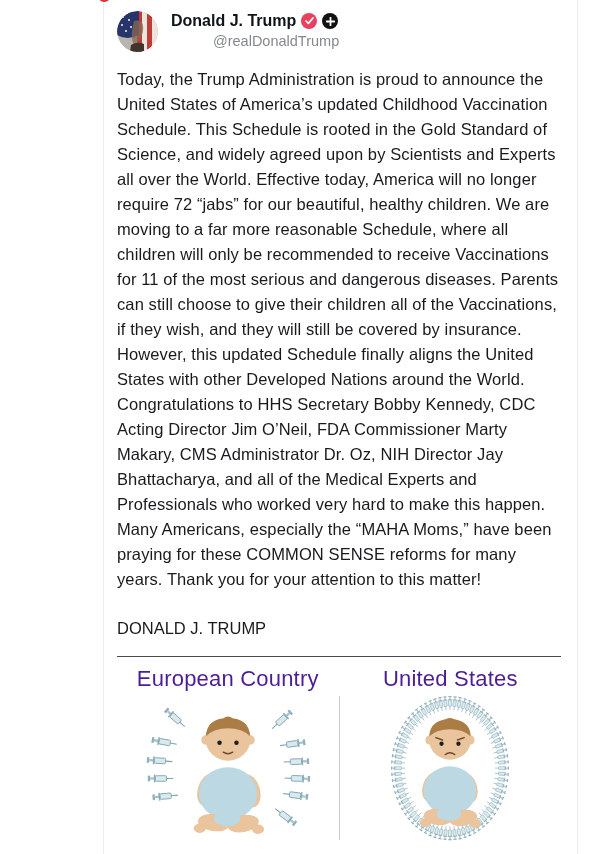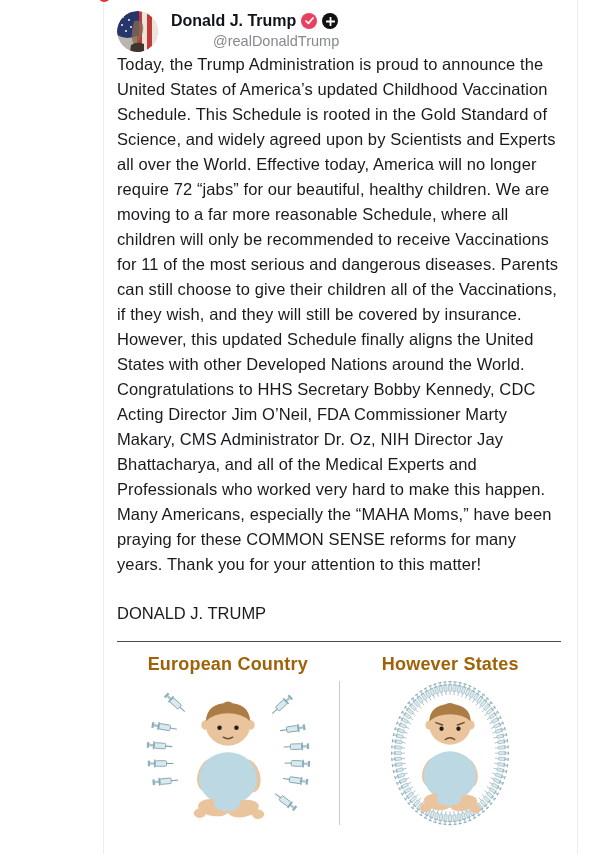--- a/index.html
+++ b/index.html
@@ -17,28 +17,28 @@
   .avatar{width:41px;height:41px;border-radius:50%;overflow:hidden;flex:0 0 41px;cursor:pointer;}
   .id-block{margin-left:13px;padding-top:1px;}
   .name-row{display:flex;align-items:center;gap:5px;}
   .author-name{font-size:16px;font-weight:700;color:#0f1419;cursor:pointer;}
   .badge{width:16px;height:16px;border-radius:50%;display:inline-flex;align-items:center;justify-content:center;flex:0 0 16px;}
   .badge.verified{background:#e8415f;}
   .badge.plusb{background:#121212;cursor:pointer;}
   .badge svg{display:block;}
   .handle{font-size:14.5px;color:#85898d;margin-top:3px;cursor:pointer;margin-left:42px;}
   .body-text{
-    font-size:16.5px;line-height:25px;color:#181a1c;
+    margin-top:15px;font-size:16.5px;line-height:25px;color:#181a1c;
     letter-spacing:.1px;width:446px;
   }
   .signature{margin-top:24px;font-size:16.5px;line-height:25px;color:#181a1c;}
   .media{margin-top:15px;border-top:1px solid #4a4a4a;cursor:pointer;}
   .panels{display:flex;padding-top:9px;}
   .panel{flex:1;text-align:center;}
-  .panel-title{font-size:18px;font-weight:700;color:#a16207;letter-spacing:.2px;line-height:26px;}
+  .panel-title{font-size:22px;font-weight:400;color:#4c1d95;letter-spacing:.2px;line-height:26px;}
   svg.illu{width:210px;height:155px;margin-top:1px;}
   .vdiv{width:1px;background:#c6ccd1;margin:30px 0 12px;}
 </style>
 </head>
 <body>
 
 <div class="post-card">
 
   <svg class="red-fragment" viewBox="0 0 16 14">
     <path d="M1 1 Q8 13 15 2" fill="none" stroke="#e03434" stroke-width="3.4" stroke-linecap="round"></path>
@@ -196,21 +196,21 @@
             <circle cx="114" cy="53" r="2.4" fill="#1f1f1f"></circle>
             <path d="M100 63 Q105 66.5 110 63" fill="none" stroke="#6b4a2e" stroke-width="1.6" stroke-linecap="round"></path>
           </g>
         </svg>
         
       </div>
 
       <div class="vdiv"></div>
 
       <div class="panel">
-        <div class="panel-title">However States</div>
+        <div class="panel-title">United States</div>
         <svg class="illu" viewBox="0 0 210 165">
           <g id="right-syr">
               <g transform="translate(105,10) rotate(90) scale(0.52)">
                 <rect x="-13" y="-3.2" width="2.6" height="6.4" fill="#8fb0bb"></rect>
                 <rect x="-10.4" y="-1.3" width="5" height="2.6" fill="#a9c4cd"></rect>
                 <rect x="-6.2" y="-4.4" width="1.8" height="8.8" fill="#8fb0bb"></rect>
                 <rect x="-4.6" y="-3.1" width="12.6" height="6.2" rx="1.2" fill="#d9e9ee" stroke="#7fa3b0" stroke-width="1"></rect>
                 <line x1="8" y1="0" x2="15.5" y2="0" stroke="#7fa3b0" stroke-width="1.2"></line>
               </g>
               <g transform="translate(109.88072159386886,10.266371133577806) rotate(95) scale(0.52)">

